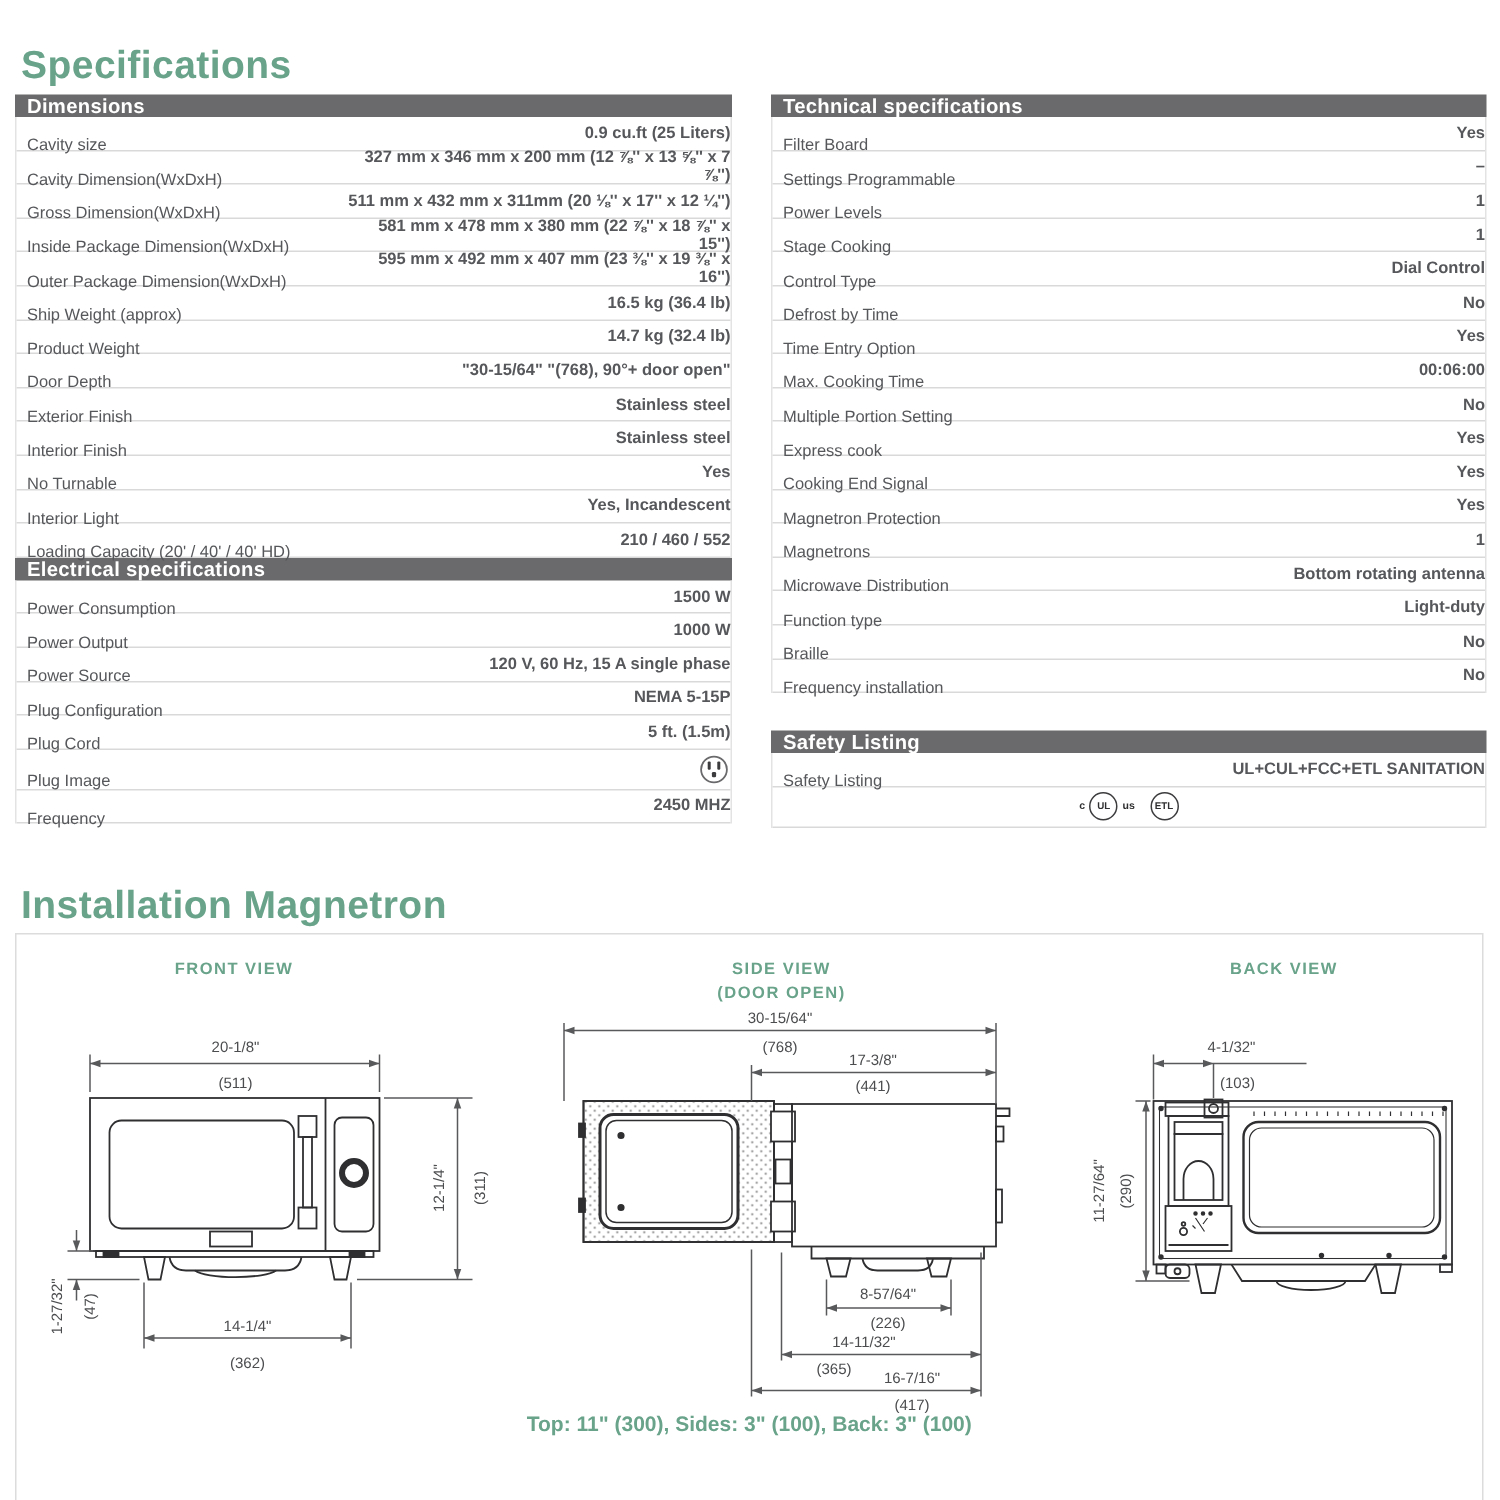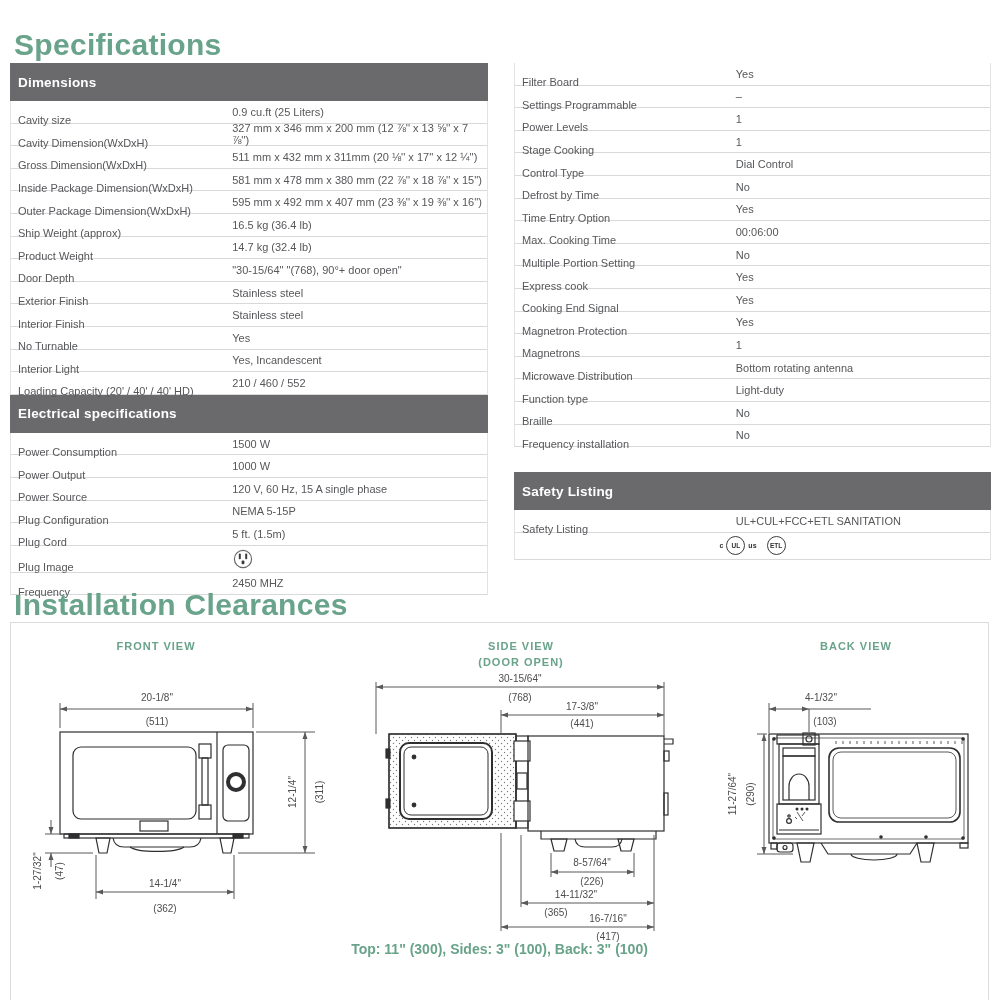--- a/index.html
+++ b/index.html
@@ -1,23 +1,23 @@
 <!DOCTYPE html>
 <html><head>
 <meta charset="utf-8">
 <style>
   html,body{margin:0;padding:0;background:#fff;}
   body{width:1000px;height:1000px;position:relative;font-family:"Liberation Sans",sans-serif;color:#55565a;overflow:hidden;}
-  .heading{position:absolute;font-size:30px;font-weight:bold;color:#68a38a;letter-spacing:.3px;text-align:right;}
+  .heading{position:absolute;font-size:26px;font-weight:bold;color:#68a38a;letter-spacing:.3px;text-align:right;}
   .col{position:absolute;}
-  .bar{height:38px;background:#6a6a6c;color:#fff;font-size:13.5px;font-weight:bold;display:flex;align-items:center;padding-left:8px;box-sizing:border-box;letter-spacing:.2px;}
+  .bar{height:15px;background:#6a6a6c;color:#fff;font-size:13.5px;font-weight:bold;display:flex;align-items:center;padding-left:8px;box-sizing:border-box;letter-spacing:.2px;}
   .tbl{border-left:1px solid #e3e3e3;border-right:1px solid #e3e3e3;box-sizing:border-box;}
   .row{display:flex;align-items:center;height:22.6px;border-bottom:1px solid #d9d9d9;font-size:11px;color:#56575a;box-sizing:border-box;}
   .row .lbl{flex:0 0 45%;padding-left:7px;margin-top:17px;}
-  .row .val{flex:1;text-align:left;}
+  .row .val{flex:1;text-align:right;font-weight:bold;}
   .row.tall{height:27px;}
   .marks{justify-content:center;display:flex;align-items:center;height:26px;border-bottom:1px solid #d9d9d9;gap:3px;}
   .mk-circle{width:17px;height:17px;border:1.7px solid #3c3c3e;border-radius:50%;font-size:6.5px;font-weight:bold;display:inline-flex;align-items:center;justify-content:center;color:#2f2f31;}
   .mk-xs{font-size:7px;font-weight:bold;color:#2f2f31;}
   .outlet{display:inline-block;vertical-align:middle;}
   .clearbox{position:absolute;left:10px;top:622px;width:979px;height:480px;border:1px solid #dcdcdc;box-sizing:border-box;}
   .viewtitle{position:absolute;font-size:11px;font-weight:bold;color:#68a38a;letter-spacing:1px;text-align:center;line-height:16px;}
   .drawing{position:absolute;}
   .caption{position:absolute;left:0;right:0;top:318px;text-align:center;font-size:14px;font-weight:bold;color:#68a38a;}
   svg text{font-family:"Liberation Sans",sans-serif;font-size:10px;fill:#4c4d4f;}
@@ -134,20 +134,21 @@
       </span>
     </div>
     <div class="row">
       <span class="lbl">Frequency</span>
       <span class="val">2450 MHZ</span>
     </div>
   </div>
 </div>
 
 <div class="col" style="left:514px;top:63px;width:477px;">
+  <div class="bar">Technical specifications</div>
   <div class="tbl">
 
       <div class="row">
         <span class="lbl">Filter Board</span>
         <span class="val">Yes</span>
       </div>
 
       <div class="row">
         <span class="lbl">Settings Programmable</span>
         <span class="val">–</span>
@@ -238,21 +239,21 @@
     <div class="marks">
       <span class="mk-xs">c</span>
       <span class="mk-circle">UL</span>
       <span class="mk-xs">us</span>
       <span style="width:4px;"></span>
       <span class="mk-circle">ETL</span>
     </div>
   </div>
 </div>
 
-<div class="heading" style="left:14px;top:588px;">Installation Clearances</div>
+<div class="heading" style="left:14px;top:588px;">Installation Magnetron</div>
 
 <div class="clearbox">
   <div class="viewtitle" style="left:45px;top:15px;width:200px;">FRONT VIEW</div>
   <div class="viewtitle" style="left:410px;top:15px;width:200px;">
     <div>SIDE VIEW</div>
     <div>(DOOR OPEN)</div>
   </div>
   <div class="viewtitle" style="left:745px;top:15px;width:200px;text-align:center;">BACK VIEW</div>
 
   <svg class="drawing" style="left:22px;top:64px;" width="300" height="255" viewBox="0 0 300 255">

